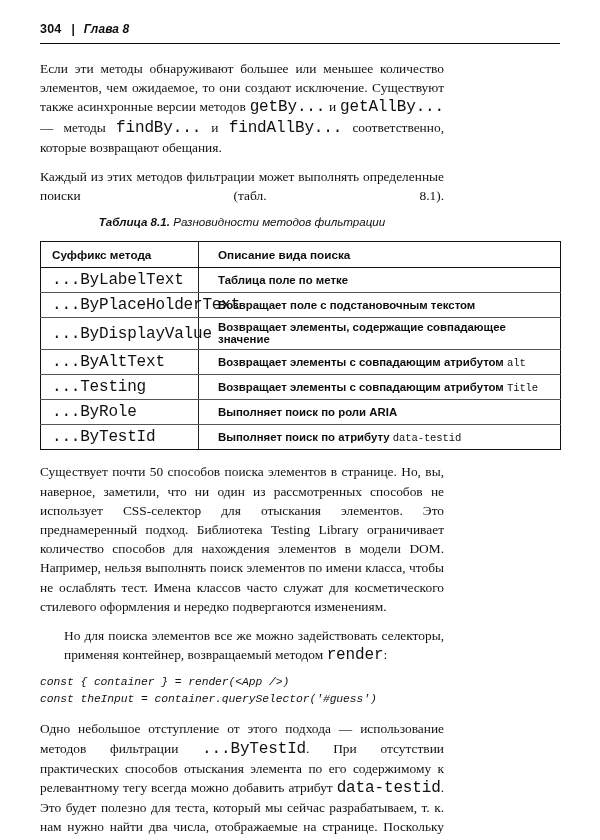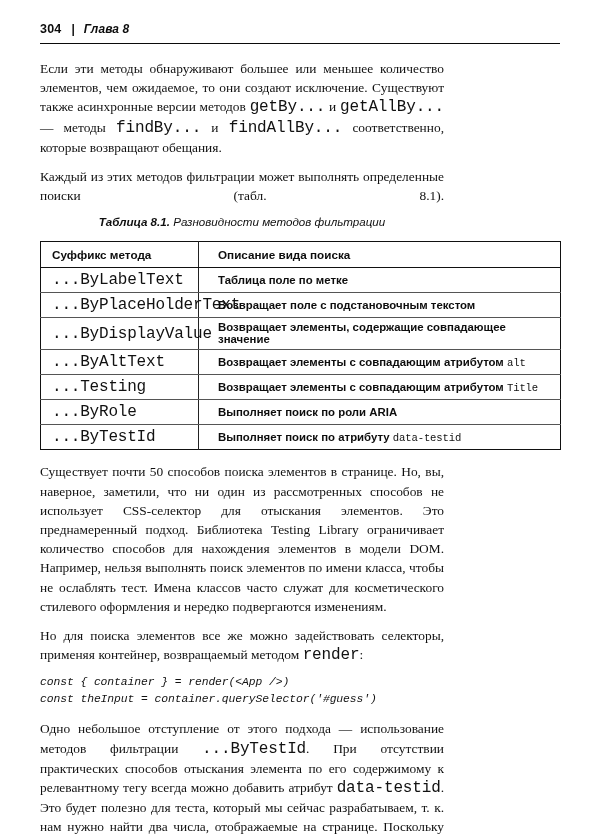--- a/index.html
+++ b/index.html
@@ -66,21 +66,21 @@
   }
   p.para {
     margin: 0 0 10px 0;
     font-size: 13.4px;
     line-height: 19.2px;
     text-align: justify;
     text-justify: inter-word;
     word-spacing: 0.1px;
     color: #111;
   }
-  p.para.tight { margin-bottom: 9px; }
+  p.para.tight { margin-bottom: 9px; margin-left: 24px; }
   p.para.justify-all { text-align-last: justify; }
 
   code, .mono {
     font-family: "Liberation Mono", "DejaVu Sans Mono", monospace;
     font-size: 16px;
     letter-spacing: -0.15px;
     color: #111;
   }
 
   

